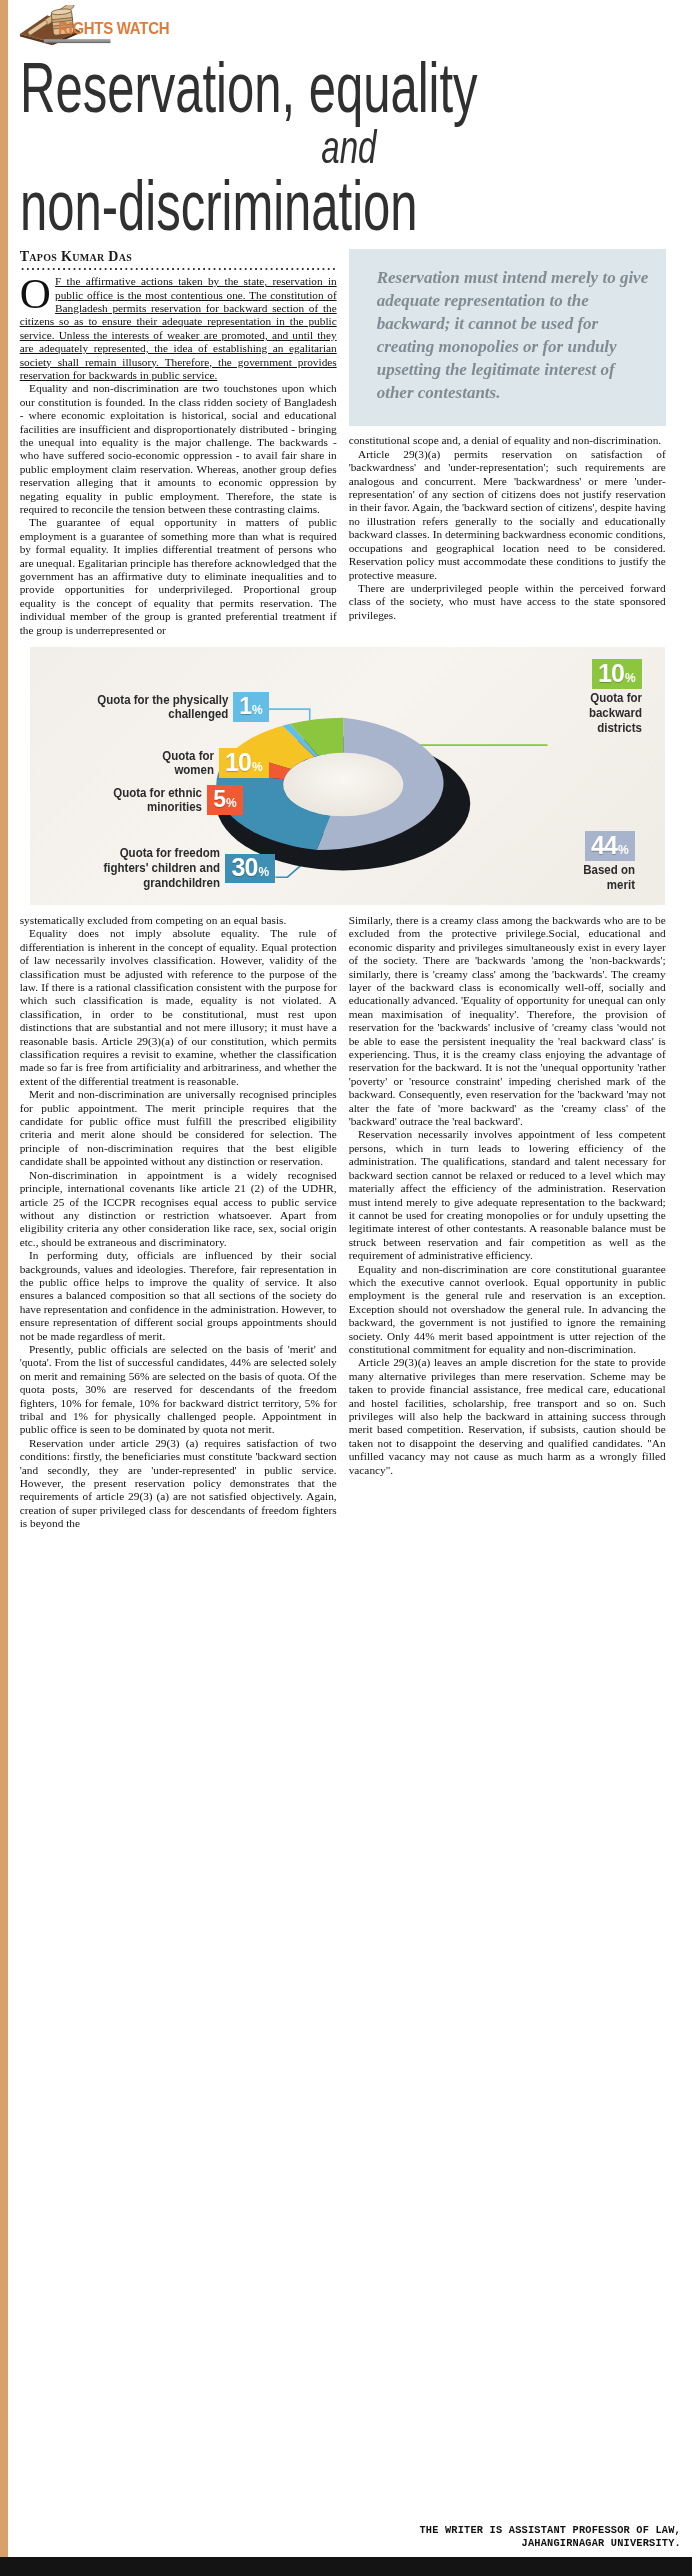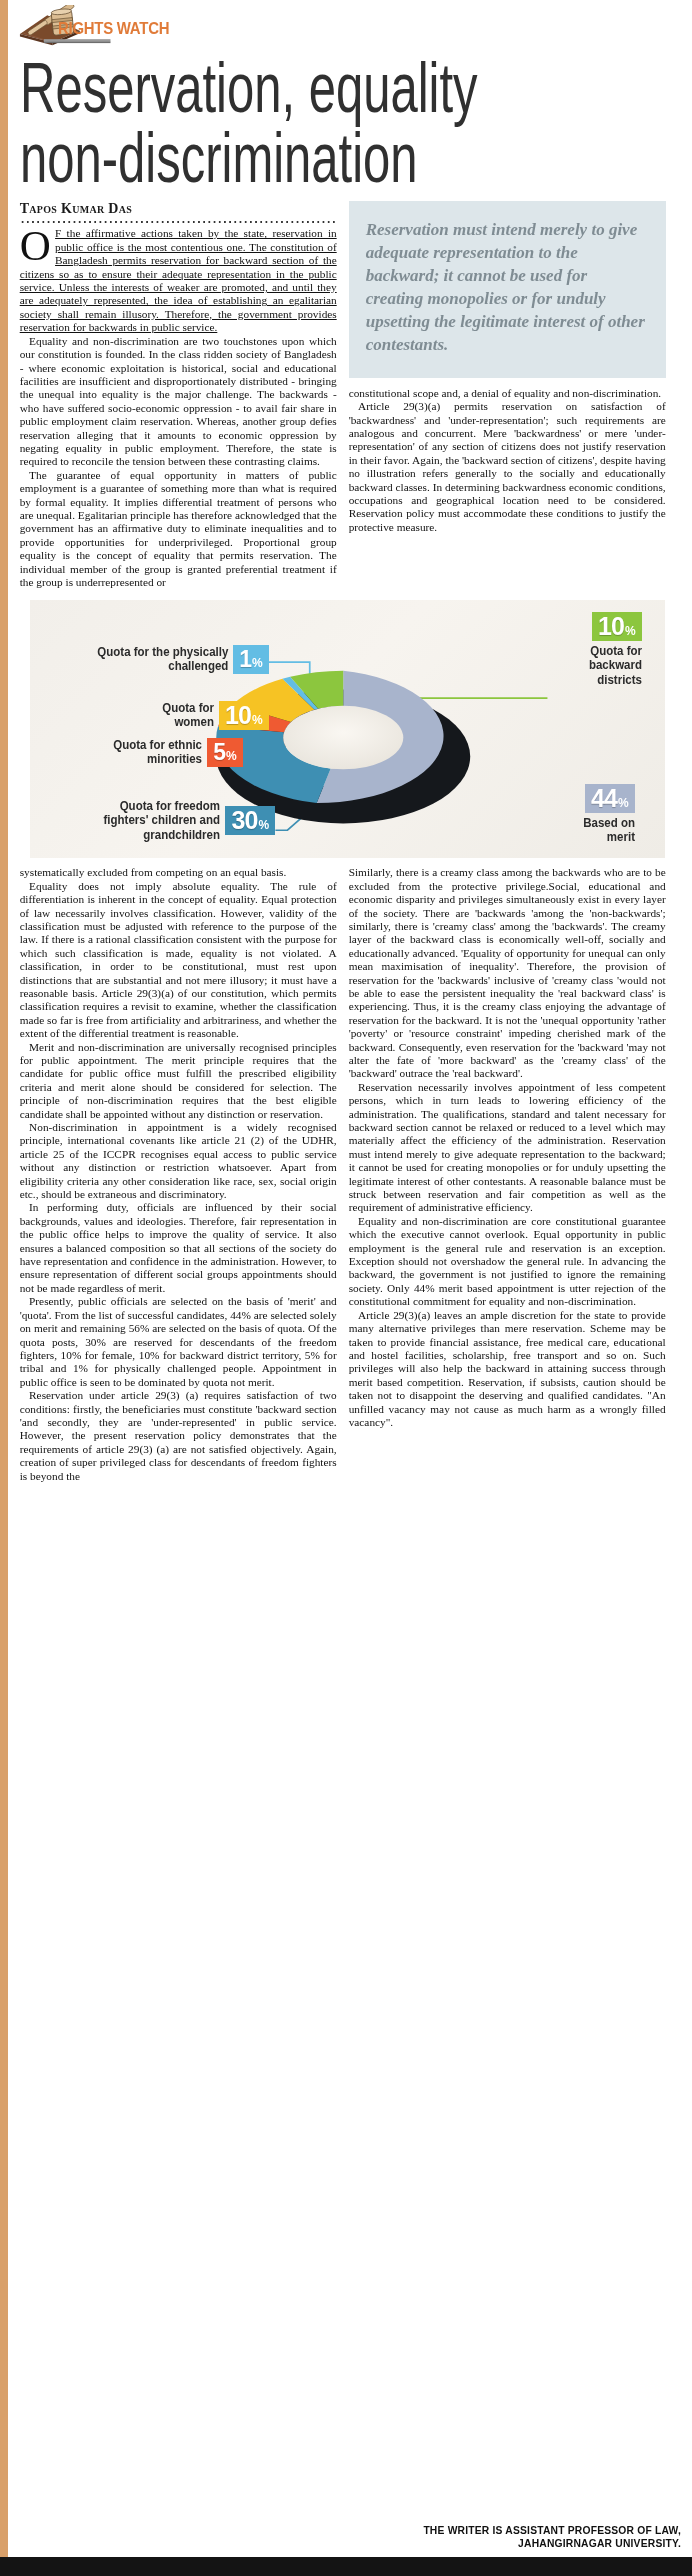--- a/index.html
+++ b/index.html
@@ -73,21 +73,21 @@
   p.body.noind { text-indent: 0; }
   p.lead { text-indent: 0; text-decoration: underline; }
   p.lead::first-letter {
     float: left; font-size: 43px; line-height: 33px;
     font-family: "Liberation Serif", serif;
     padding: 1.7px 4.3px 0 0; font-weight: normal;
   }
 
   
   .pullquote {
-    background: #dde6ea; padding: 17px 17px 22px 17px;
+    background: #dde6ea; padding: 17px 17px 22px 28px;
     margin-bottom: 8.6px;
   }
   .pullquote-text {
     font-family: "Liberation Serif", serif;
     font-style: italic; font-weight: bold;
     font-size: 17px; line-height: 23px;
     color: #7f8c93;
   }
 
   
@@ -119,21 +119,21 @@
     font-family: "Liberation Sans", sans-serif;
     font-weight: bold; font-size: 12.5px; line-height: 14.6px;
     color: #2b2b2b; text-align: right; margin-top: 2.6px;
     transform: scaleX(0.92); transform-origin: right center;
   }
 
   
   .credit {
     position: absolute; right: 12px; bottom: 26px;
     text-align: right;
-    font-family: Liberation Sans, sans-serif;
+    font-family: Liberation Mono, monospace;
     font-weight: bold; font-size: 10.3px; line-height: 13px;
     letter-spacing: 0.2px; color: #111;
   }
 </style>
 </head>
 <body>
 
 <div id="page">
 
   <div class="edge-left"></div>
@@ -160,39 +160,43 @@
             <rect x="46" y="23" width="24" height="3.4" fill="#c4a377" stroke="#5d462a" stroke-width="0.7"></rect>
             <ellipse cx="58" cy="7.5" rx="12" ry="3.1" fill="#e8d0ad" stroke="#5d462a" stroke-width="0.8"></ellipse>
           </g>
         </g>
       </svg>
       <div class="masthead-title">RIGHTS WATCH</div>
     </div>
 
     <div class="headline">
       <div class="hl-line l1">Reservation, equality</div>
+      <div class="hl-and-wrap">
+        <div class="hl-and">and</div>
+      </div>
       <div class="hl-line l3">non-discrimination</div>
     </div>
 
     <div class="cols">
 
       <div class="col">
         <div class="byline">Tapos Kumar Das</div>
         <div class="dotrule"></div>
         <p class="body lead">OF the affirmative actions taken by the state, reservation in public office is the most contentious one. The constitution of Bangladesh permits reservation for backward section of the citizens so as to ensure their adequate representation in the public service. Unless the interests of weaker are promoted, and until they are adequately represented, the idea of establishing an egalitarian society shall remain illusory. Therefore, the government provides reservation for backwards in public service.</p>
         <p class="body">Equality and non-discrimination are two touchstones upon which our constitution is founded. In the class ridden society of Bangladesh - where economic exploitation is historical, social and educational facilities are insufficient and disproportionately distributed - bringing the unequal into equality is the major challenge. The backwards - who have suffered socio-economic oppression - to avail fair share in public employment claim reservation. Whereas, another group defies reservation alleging that it amounts to economic oppression by negating equality in public employment. Therefore, the state is required to reconcile the tension between these contrasting claims.</p>
         <p class="body">The guarantee of equal opportunity in matters of public employment is a guarantee of something more than what is required by formal equality. It implies differential treatment of persons who are unequal. Egalitarian principle has therefore acknowledged that the government has an affirmative duty to eliminate inequalities and to provide opportunities for underprivileged. Proportional group equality is the concept of equality that permits reservation. The individual member of the group is granted preferential treatment if the group is underrepresented or</p>
       </div>
 
       <div class="col">
         <div class="pullquote">
           <div class="pullquote-text">Reservation must intend merely to give adequate representation to the backward; it cannot be used for creating monopolies or for unduly upsetting the legitimate interest of other contestants.</div>
         </div>
         <p class="body noind">constitutional scope and, a denial of equality and non-discrimination.</p>
         <p class="body">Article 29(3)(a) permits reservation on satisfaction of 'backwardness' and 'under-representation'; such requirements are analogous and concurrent. Mere 'backwardness' or mere 'under- representation' of any section of citizens does not justify reservation in their favor. Again, the 'backward section of citizens', despite having no illustration refers generally to the socially and educationally backward classes. In determining backwardness economic conditions, occupations and geographical location need to be considered. Reservation policy must accommodate these conditions to justify the protective measure.</p>
+        <p class="body">There are underprivileged people within the perceived forward class of the society, who must have access to the state sponsored privileges.</p>
       </div>
     </div>
 
     <div class="infographic">
 
       <svg class="chart-svg" width="635" height="258" viewBox="0 0 740 300">
         <defs>
           <radialGradient id="innerShade" cx="50%" cy="42%" r="60%">
             <stop offset="0%" stop-color="#faf7f2"></stop>
             <stop offset="100%" stop-color="#e9e5dd"></stop>

